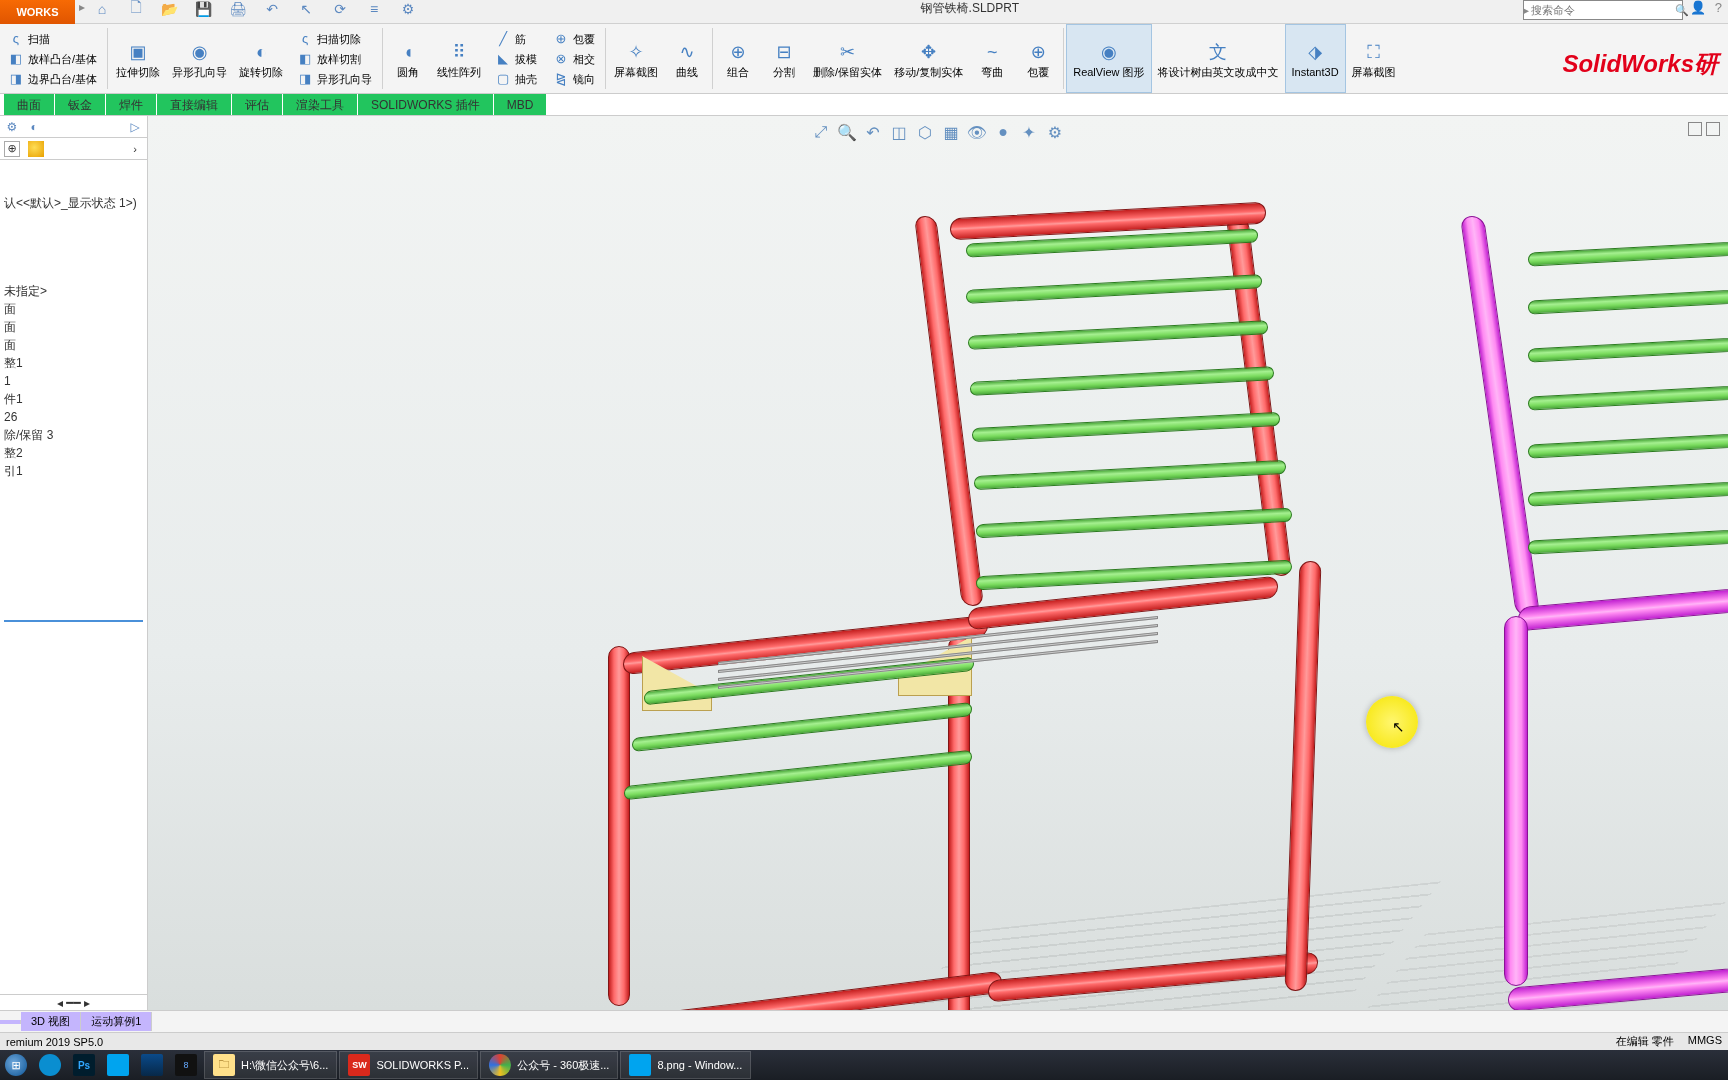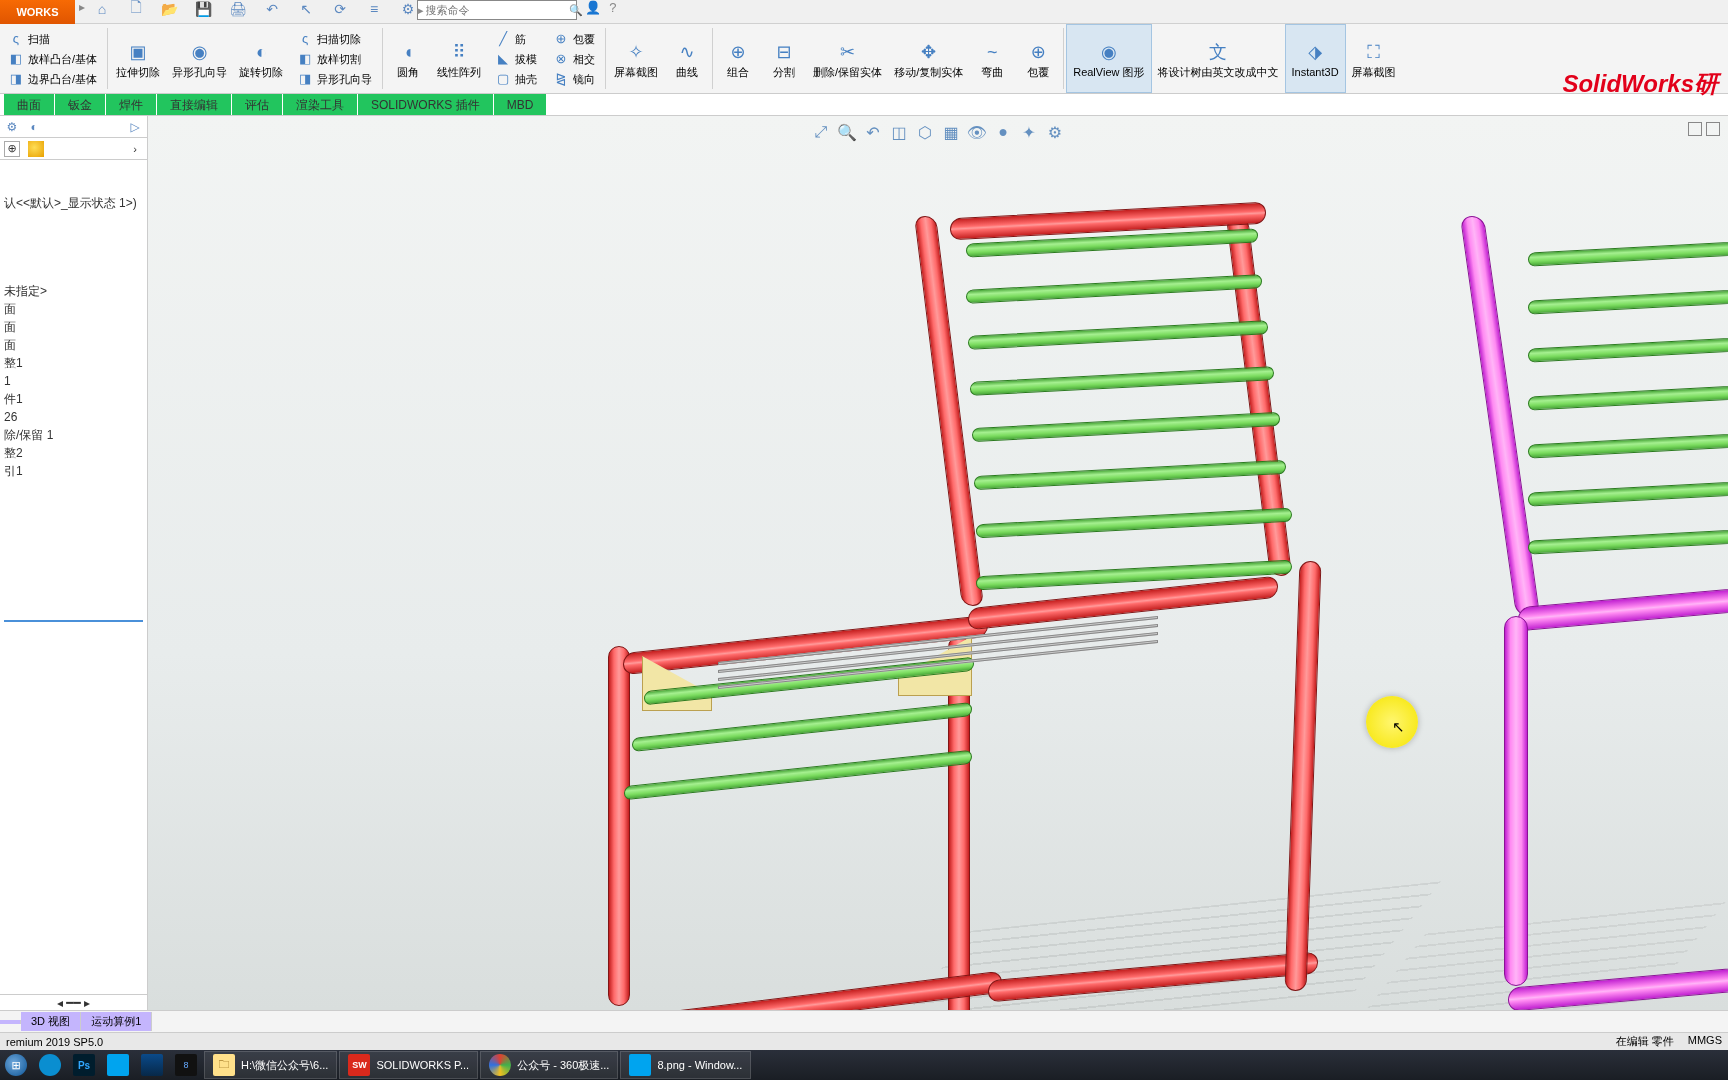--- a/index.html
+++ b/index.html
@@ -19,21 +19,21 @@
 
 
 .ribbon { height: 70px; background: #f4f4f4; border-bottom: 1px solid #ccc; display: flex; align-items: stretch; font-size: 11px;}
 .ribbon-btn { display: flex; flex-direction: column; align-items: center; justify-content: center; padding: 2px 6px; min-width: 46px; border-right: 0px; text-align: center; line-height: 12px;}
 .ribbon-btn.slim { min-width: auto; align-items: flex-start; padding: 2px 8px;}
 .ribbon-btn .ri { width: 24px; height: 24px; margin-bottom: 2px; display: inline-flex; align-items: center; justify-content: center; color: #4680c2; font-size: 18px;}
 .ribbon-btn.slim .row { display: flex; align-items: center; gap: 4px; height: 20px;}
 .ribbon-btn.slim .row .ri { width: 16px; height: 16px; font-size: 13px; margin: 0;}
 .sep { width: 1px; background: #d0d0d0; margin: 4px 2px;}
 .ribbon-btn.active { background: #d8e6f2; border: 1px solid #a4c5e2;}
-.r-watermark { position: absolute; right: 10px; top: 48px; color: #e2001a; font-size: 24px; font-weight: bold; font-style: italic; font-family: Arial; margin-top: 20px;}
+.r-watermark { position: absolute; right: 10px; top: 48px; color: #e2001a; font-size: 24px; font-weight: bold; font-style: italic; font-family: Arial;}
 
 
 .tabstrip { height: 22px; background: #fff; border-bottom: 1px solid #ccc; display: flex; align-items: flex-end; font-size: 12px;}
 .tab { padding: 3px 12px; border: 1px solid transparent; border-bottom: none; background: #22c55e; margin-right: 1px; line-height: 14px; color: #333;}
 .tab.first { margin-left: 4px;}
 
 
 .workarea { display: flex; height: calc(100% - 24px - 70px - 22px - 22px - 18px - 30px); }
 .side-panel { width: 148px; border-right: 1px solid #ccc; background: #fff; display: flex; flex-direction: column; font-size: 12px; color: #333; position: relative;}
 .side-head { height: 22px; border-bottom: 1px solid #ccc; display: flex; align-items: center; gap: 6px; padding: 0 4px;}
@@ -100,20 +100,21 @@
     <span>🗋</span>
     <span>📂</span>
     <span>💾</span>
     <span>🖨</span>
     <span>↶</span>
     <span>↖</span>
     <span>⟳</span>
     <span>≡</span>
     <span>⚙</span>
   </div>
+  <div class="title-center">钢管铁椅.SLDPRT</div>
   <div class="search-box">
     <span class="s-icon">▸</span>
     <input placeholder="搜索命令" style="">
     <span class="s-icon">🔍</span>
   </div>
   <div class="titlebar-right">
     <span>👤</span>
     <span>?</span>
   </div>
 </div>
@@ -279,21 +280,21 @@
       <div>认&lt;&lt;默认&gt;_显示状态 1&gt;)</div>
       <div style="height:70px;"></div>
       <div>未指定&gt;</div>
       <div>面</div>
       <div>面</div>
       <div>面</div>
       <div>整1</div>
       <div>1</div>
       <div>件1</div>
       <div>26</div>
-      <div>除/保留 1</div>
+      <div>除/保留 3</div>
       <div>整2</div>
       <div>引1</div>
       <hr style="border:none;border-top:2px solid #4a90d9; margin-top:140px;">
     </div>
     <div class="side-scroll">◂ ━━ ▸</div>
   </div>
 
   <div class="viewport">
     <div class="view-toolbar">
       <span>⤢</span>

